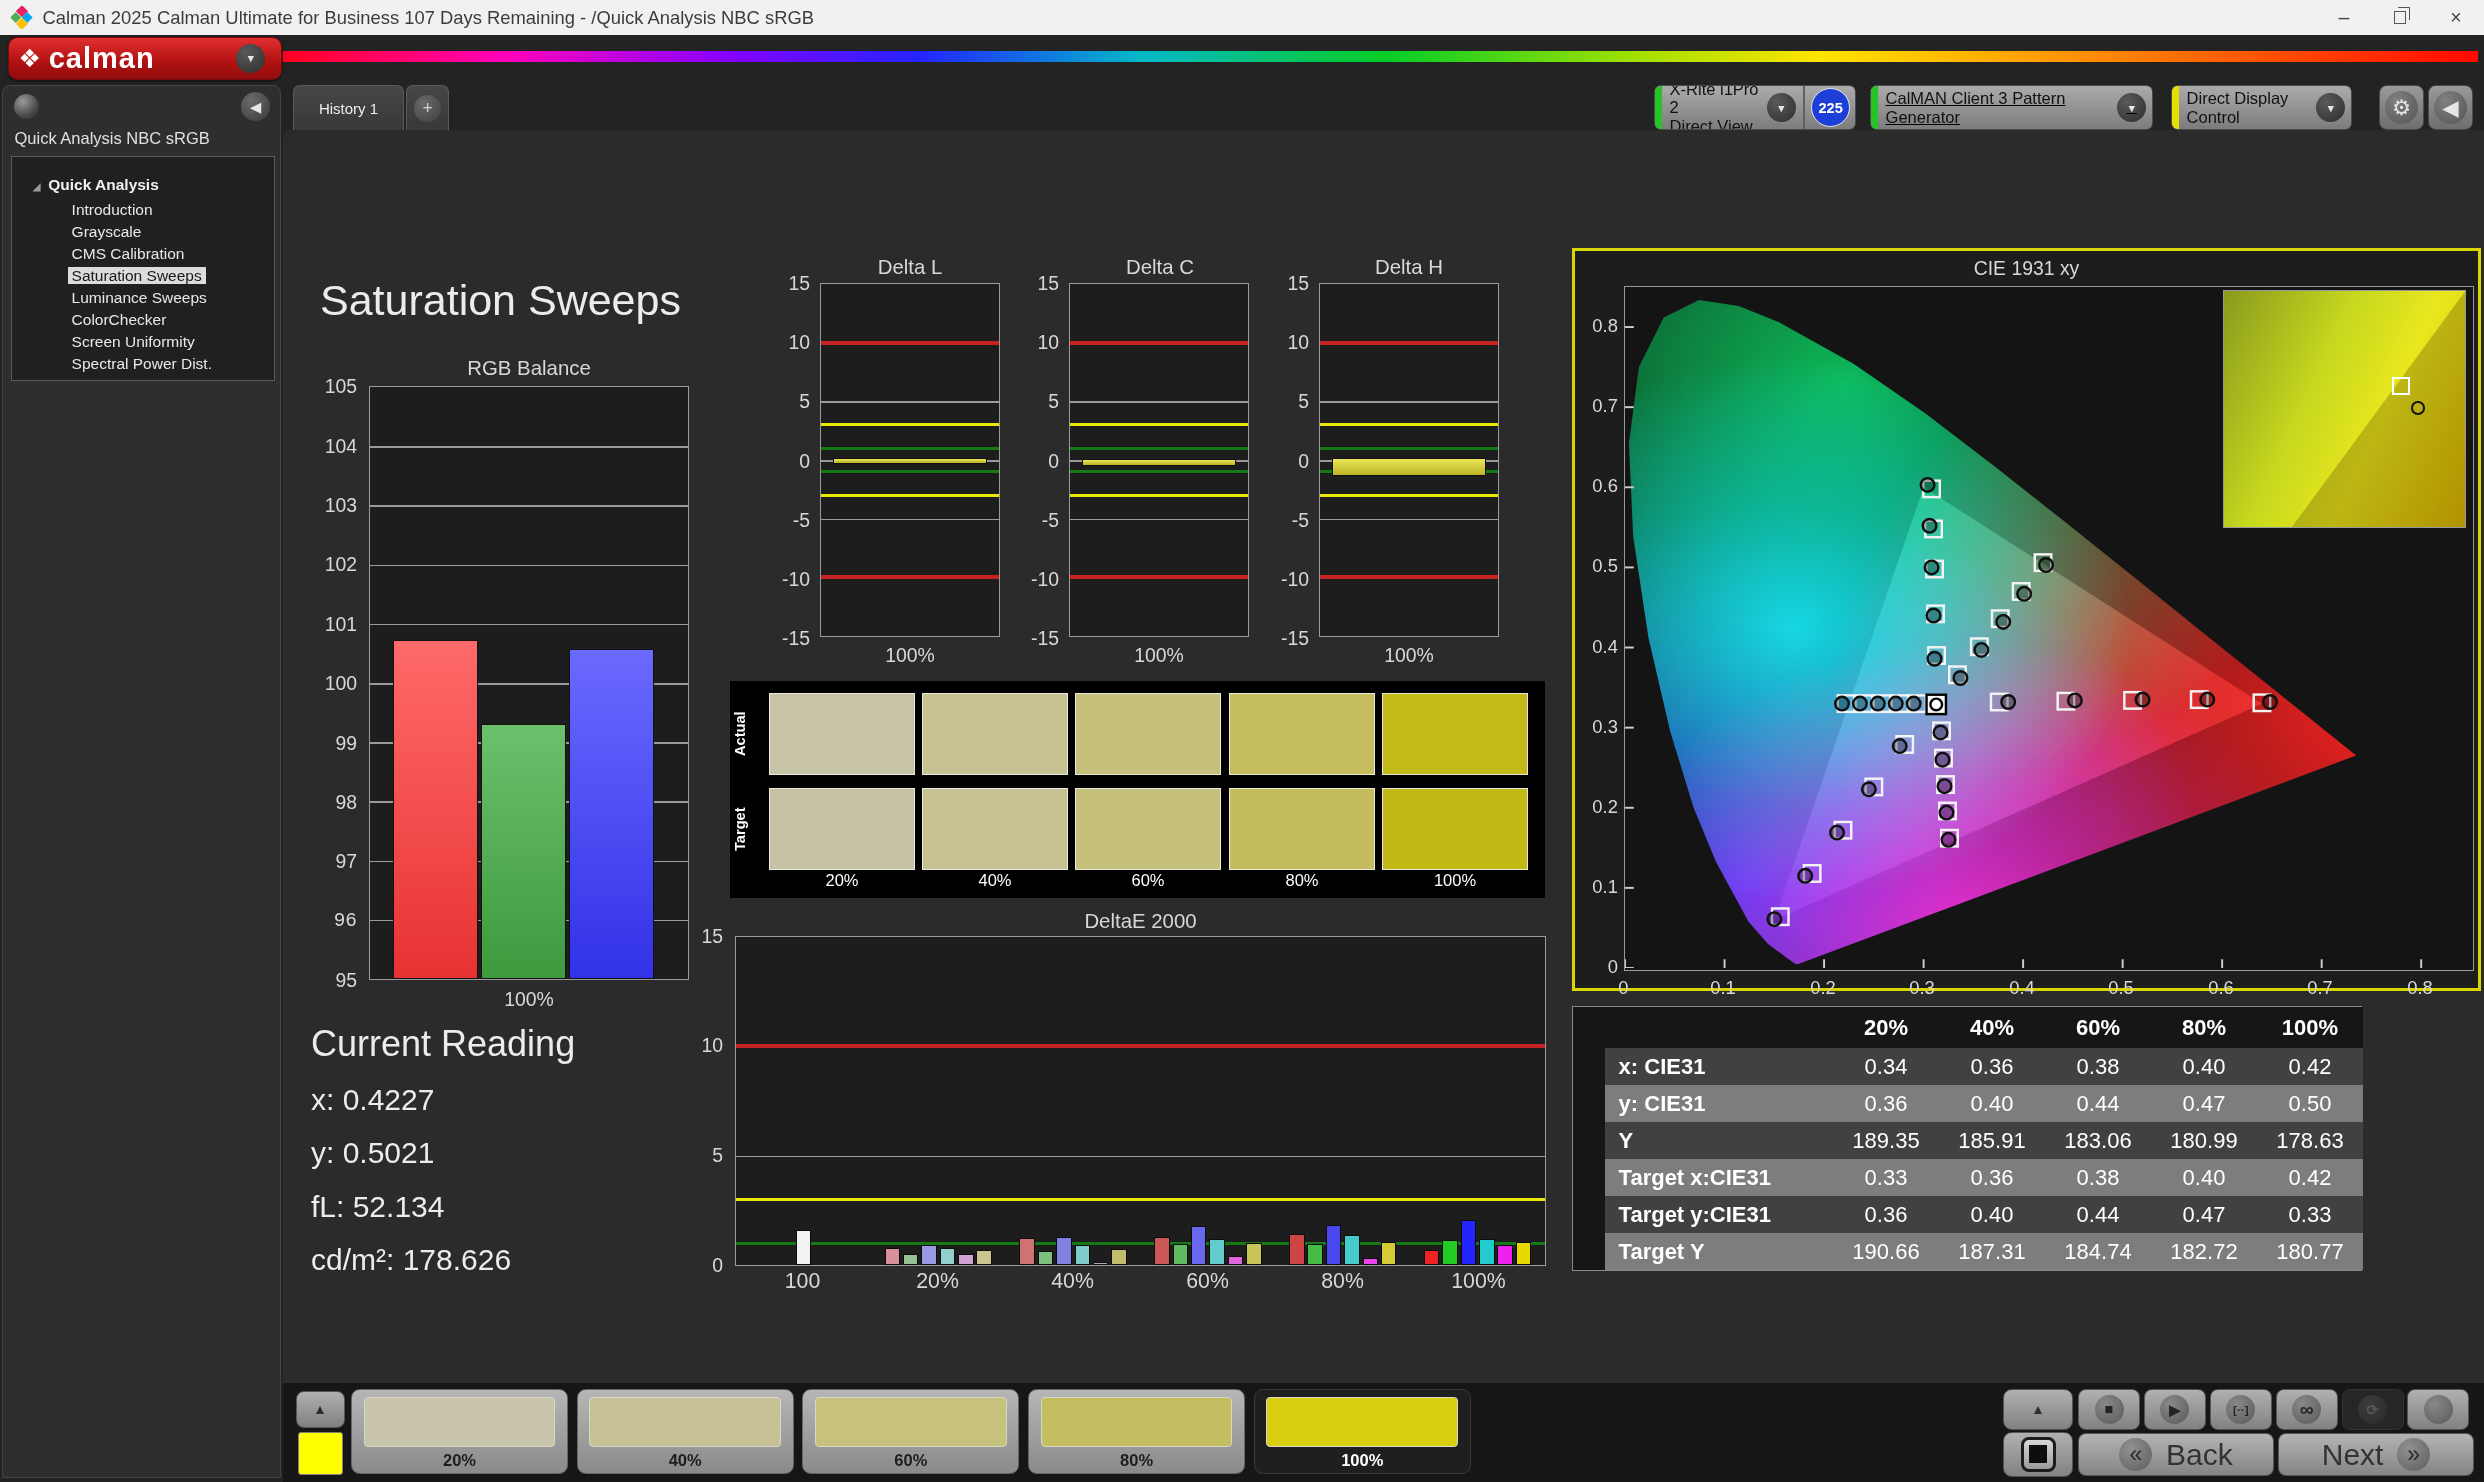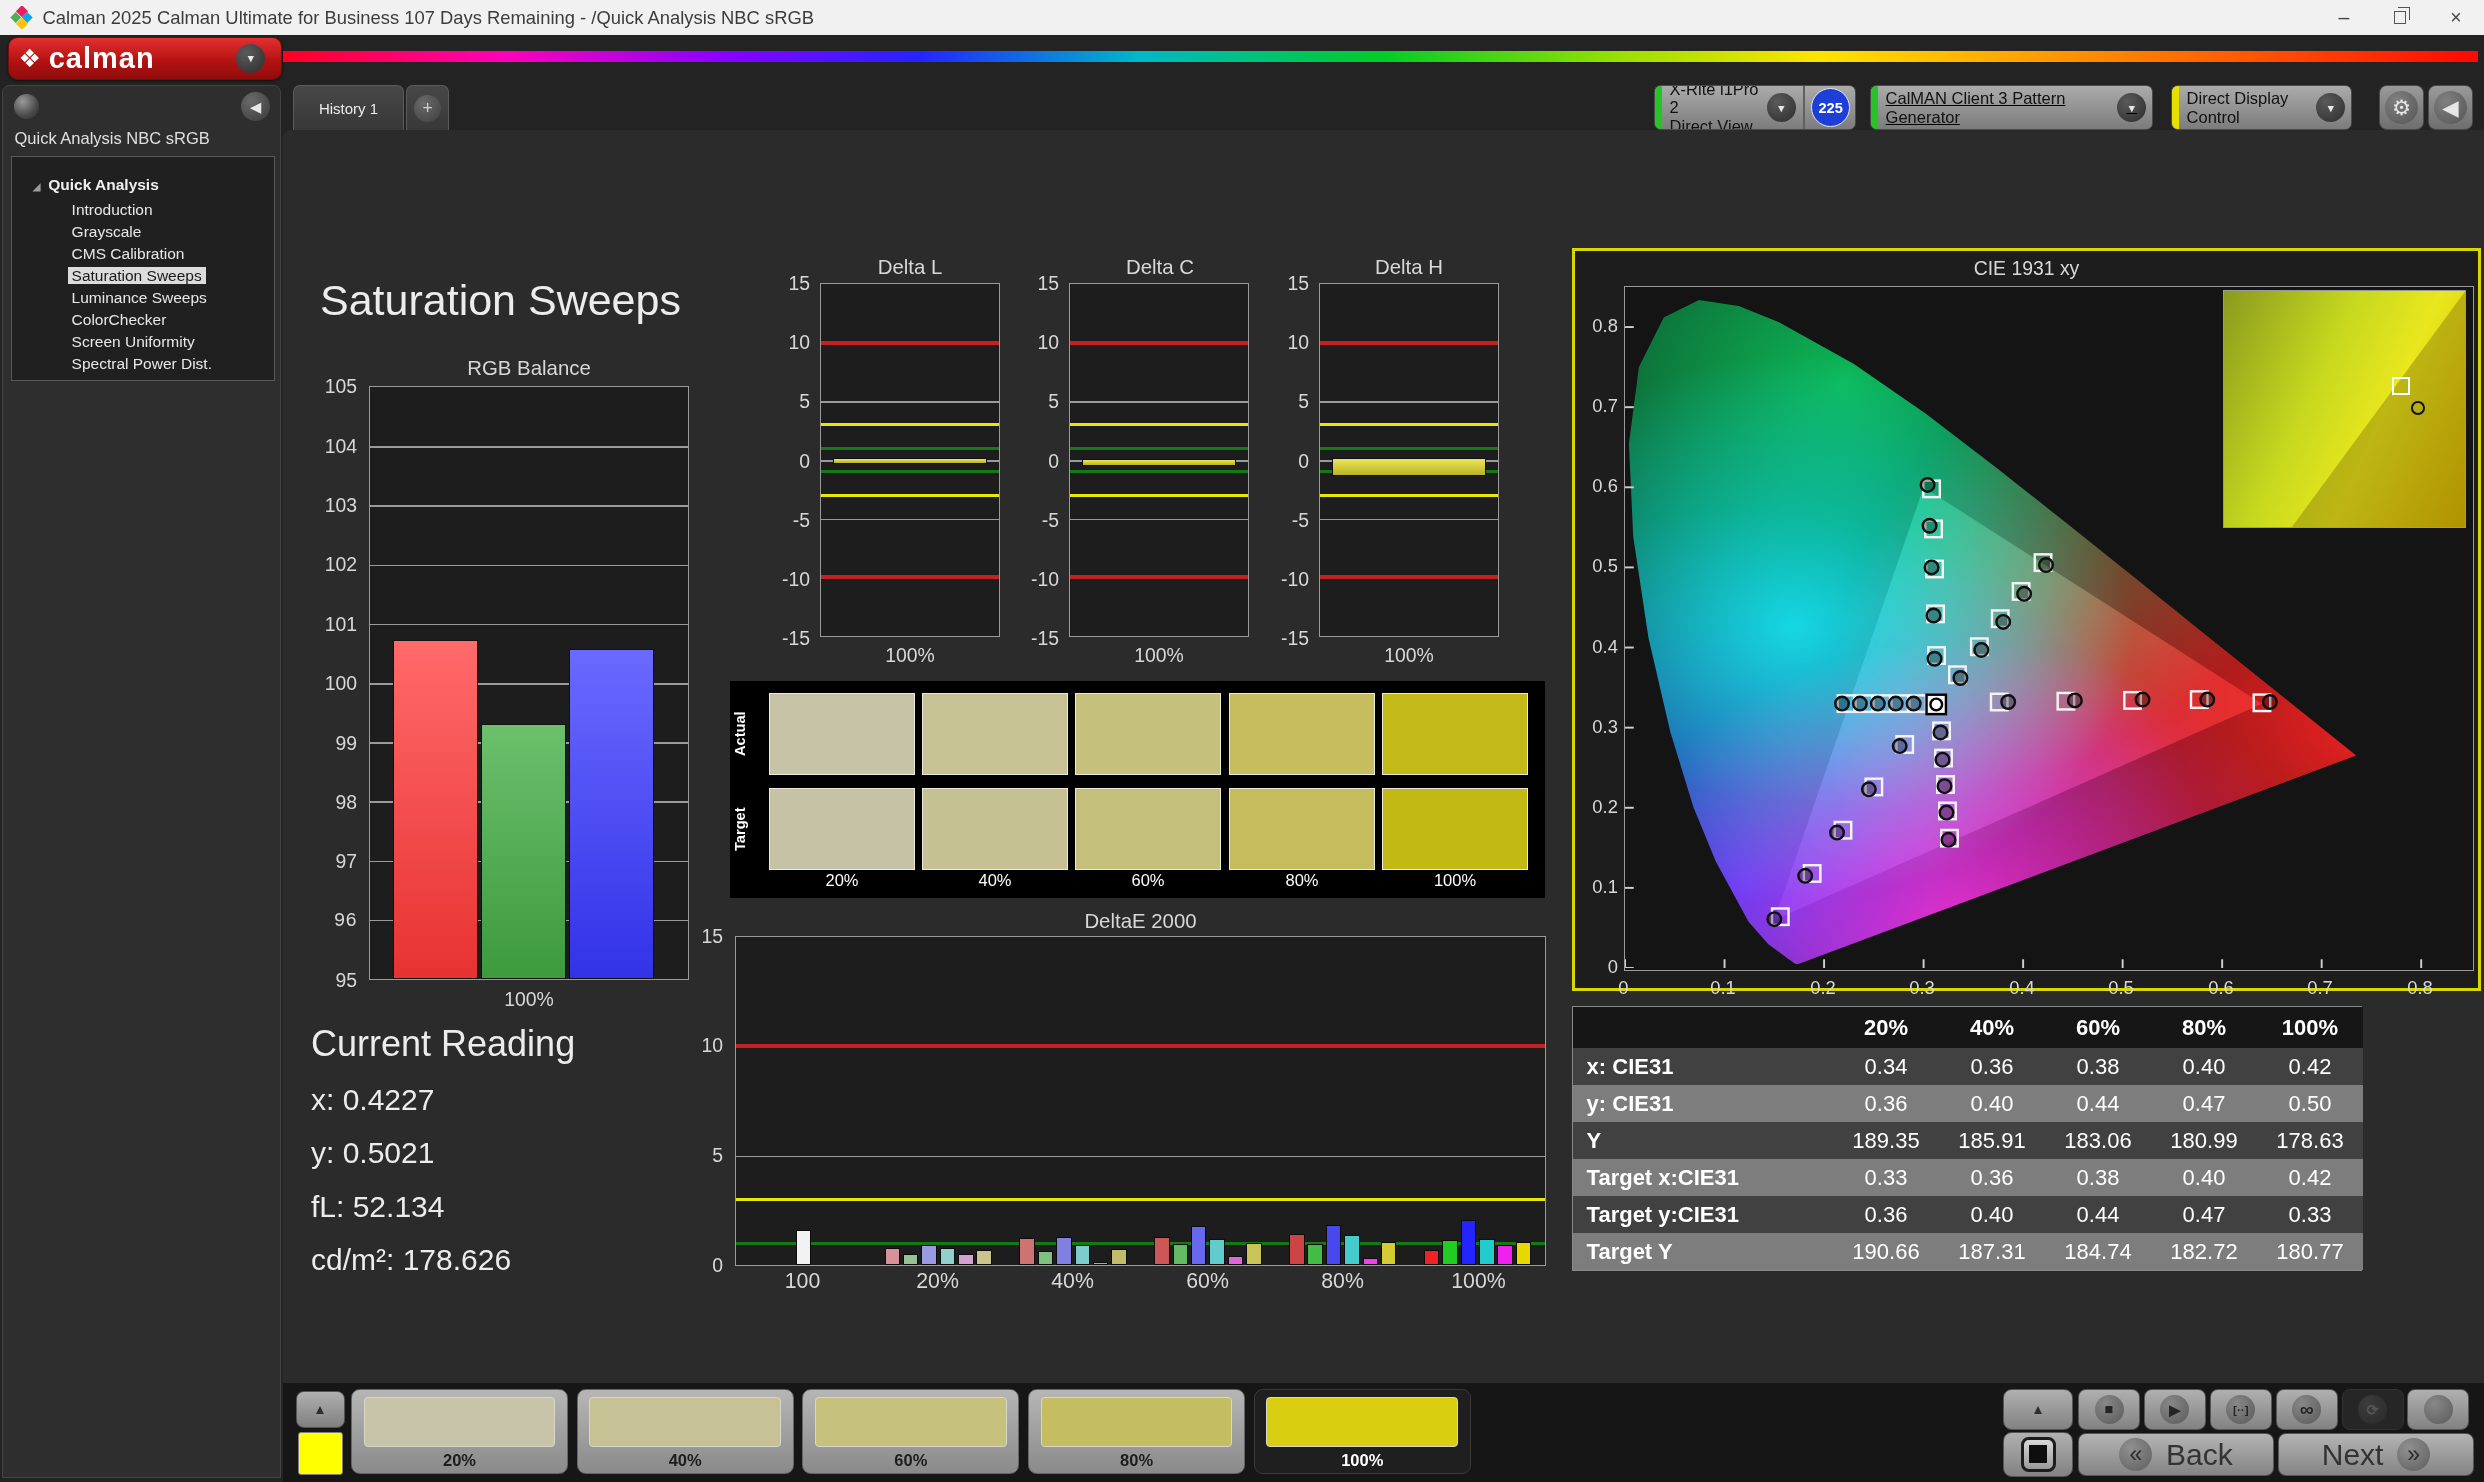--- a/index.html
+++ b/index.html
@@ -122,21 +122,21 @@
                           background:rgba(90,70,0,.30); }
   #cie-inset .tgt { position:absolute; width:17.5px; height:17.5px; border:2.4px solid #fff; }
   #cie-inset .meas { position:absolute; width:13.6px; height:13.6px; border:2.4px solid #111; border-radius:50%; }
 
   
   #cie-table { position:absolute; left:1572px; top:971px; width:790px; border:1.9px solid #8a8a8a;
                display:grid; grid-template-columns:260px repeat(5,106px); background:#161616; }
   #cie-table .cell { height:37px; display:flex; align-items:center; justify-content:center;
                      color:#fff; font-size:22px; }
   #cie-table .cell.hdr { height:41px; font-weight:bold; background:#161616; }
-  #cie-table .cell.lbl { justify-content:flex-start; padding-left:13.6px; font-weight:bold; }
+  #cie-table .cell.lbl { justify-content:flex-start; padding-left:13.6px; font-weight:bold;margin-left:32px; }
   #cie-table .row-dark { background:#414141; }
   #cie-table .row-light { background:#7d7d7d; }
 
   
   #bottombar { position:absolute; left:283px; top:1348px; width:2201px; height:100px; background:#161616; }
   #mini-up { position:absolute; left:12.6px; top:7.8px; width:49px; height:37px; border-radius:7.8px;
              background:linear-gradient(#b0b0b0,#808080); border:1px solid #555;
              display:flex; align-items:center; justify-content:center; color:#2e2e2e; font-size:13.6px; }
   #mini-swatch { position:absolute; left:14.6px; top:49px; width:45px; height:43px; background:#ffff00;
                  border:1.9px solid #808080; border-radius:2.9px; }

